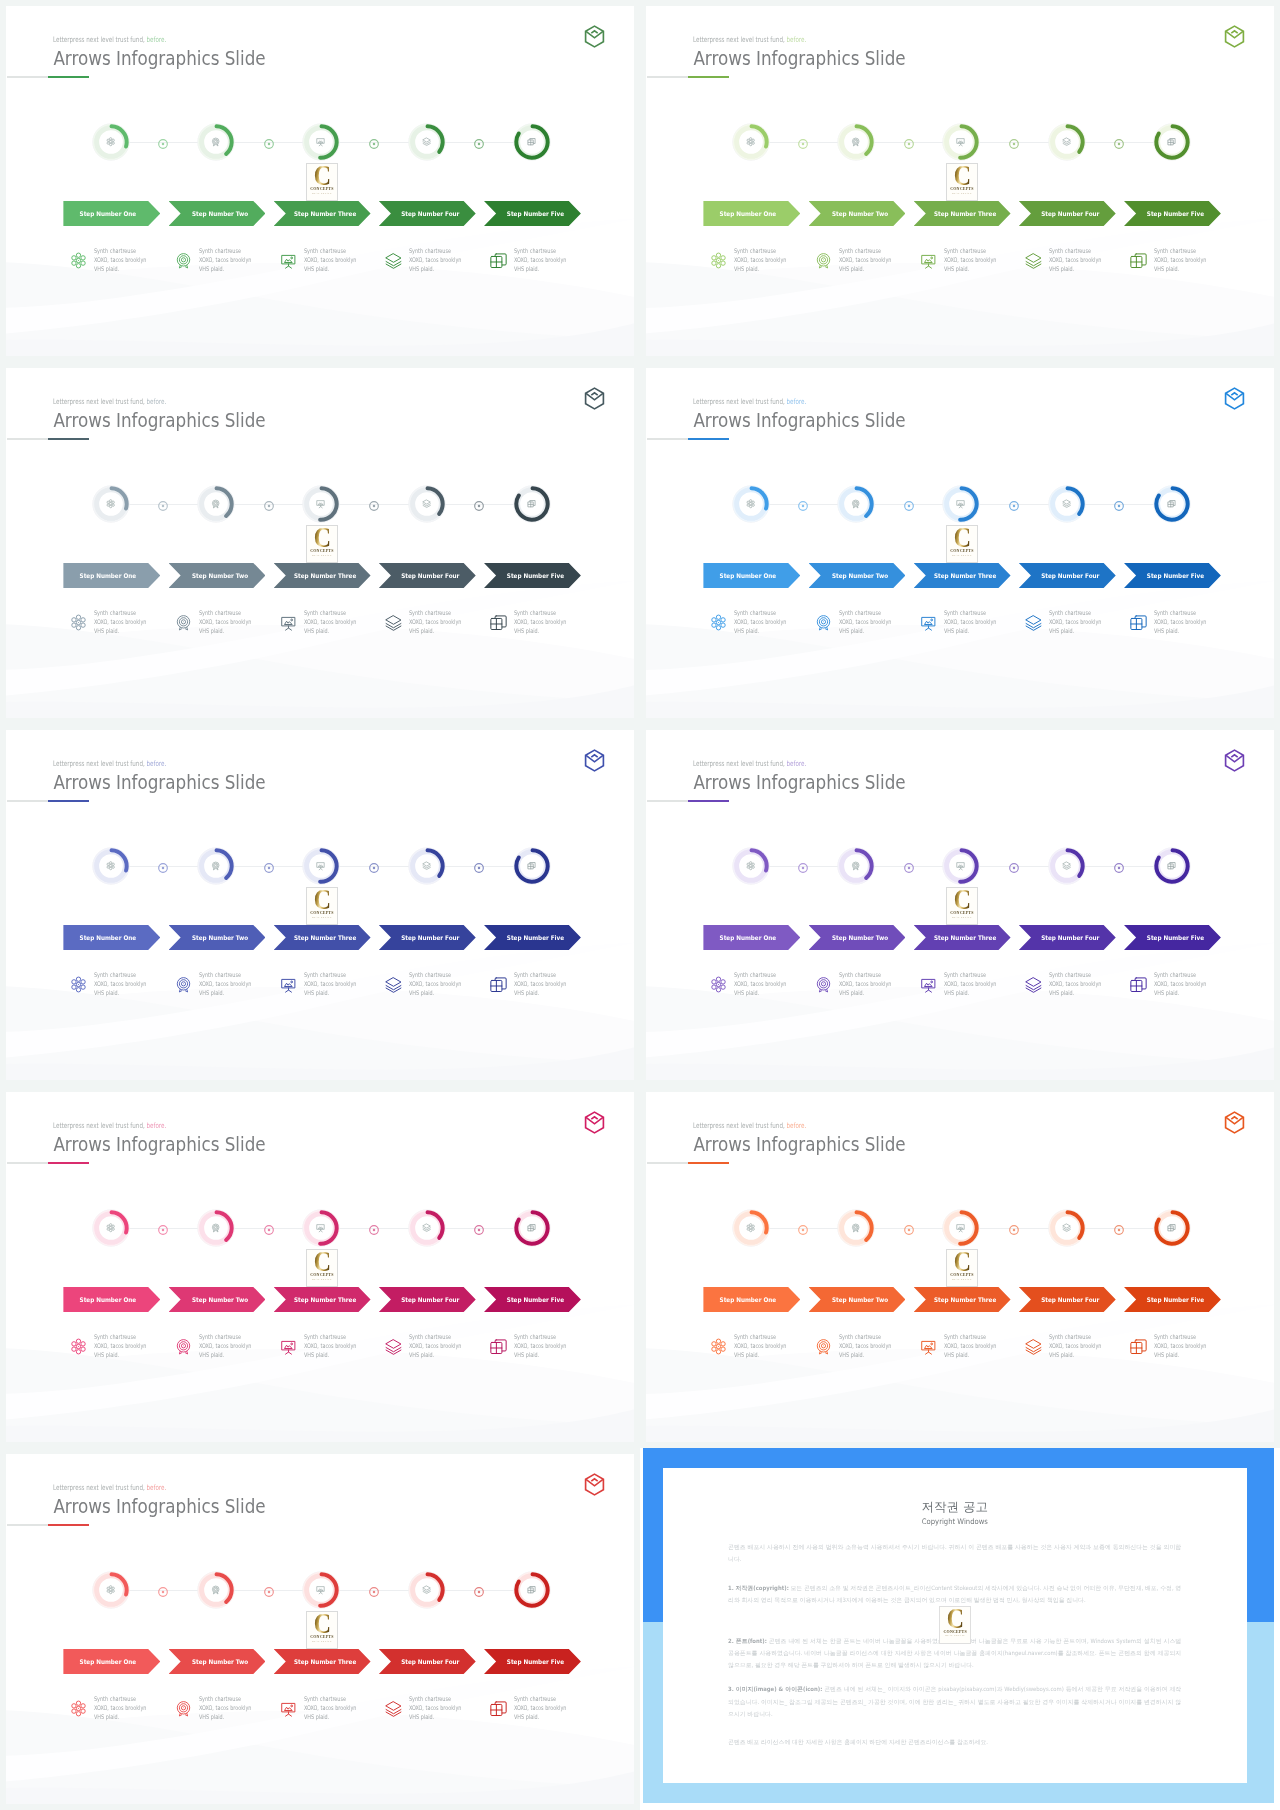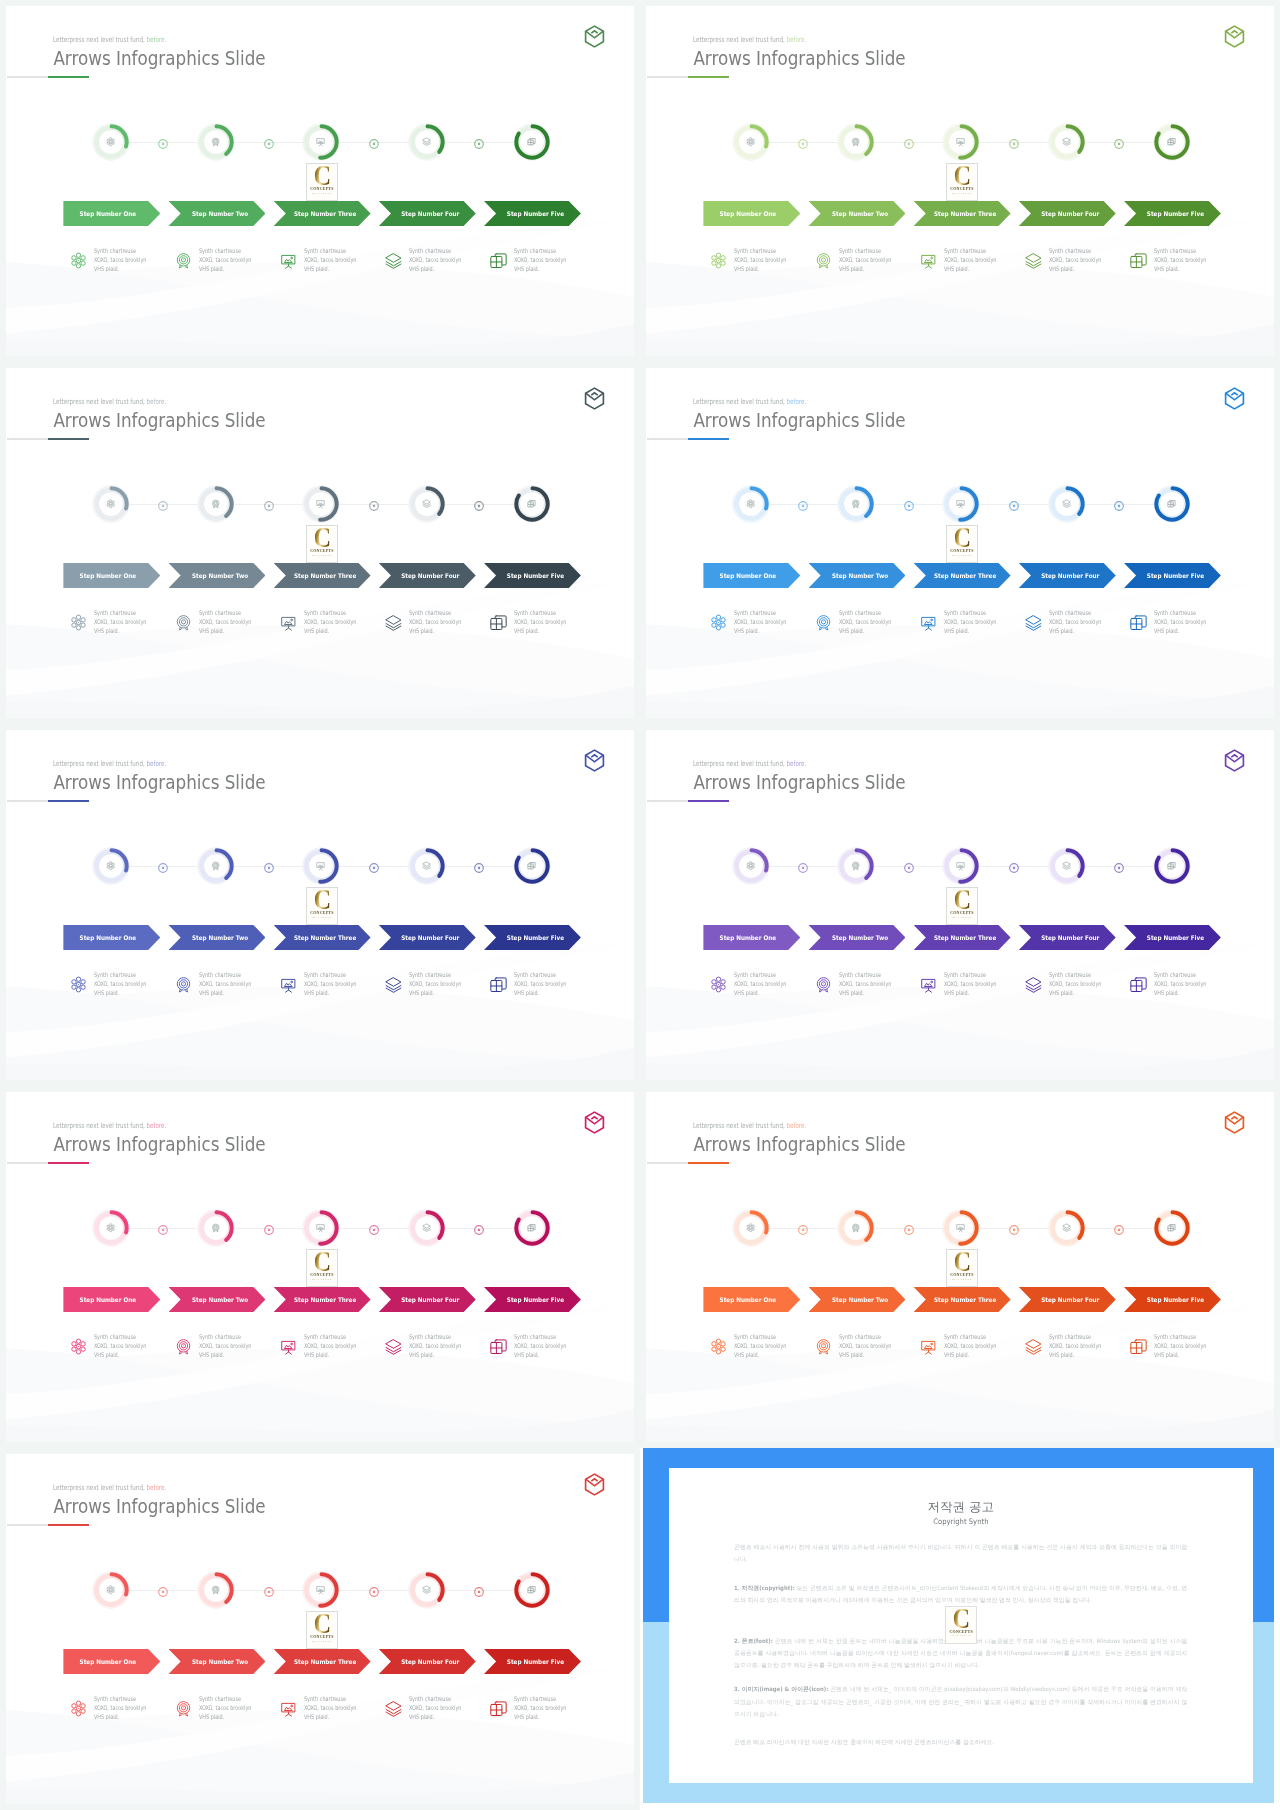--- a/index.html
+++ b/index.html
@@ -62,21 +62,21 @@
   .desc{position:absolute;top:0;width:120px;}
   .desc .ic{position:absolute;left:6.3px;top:6.1px;width:15.6px;height:15.6px;}
   .desc .tx{position:absolute;left:30.4px;top:0;font-size:6.33px;line-height:9px;
             color:#a2a7a9;white-space:nowrap;
             font-family:"DejaVu Sans Condensed","DejaVu Sans",sans-serif;
             transform:scaleX(.86);transform-origin:0 0;}
 
   
   .cp{position:absolute;inset:0;}
   .cpbg{position:absolute;left:3.4px;top:0.4px;width:630.4px;height:354.6px;}
-  .cppaper{position:absolute;left:29px;top:20.4px;width:583.7px;height:315px;background:#fff;}
+  .cppaper{position:absolute;left:23px;top:20.4px;width:583.7px;height:315px;background:#fff;}
   .cph1{position:absolute;width:100%;text-align:center;font-size:12.5px;line-height:12.5px;
         color:#6b7175;font-weight:500;font-family:"DejaVu Sans",sans-serif;}
   .cph2{position:absolute;width:100%;text-align:center;font-size:7.6px;line-height:7.6px;
         color:#74797c;font-family:"DejaVu Sans Condensed","DejaVu Sans",sans-serif;}
   .cpp{position:absolute;font-size:5.9px;line-height:12.3px;color:#c6cbce;
        font-family:"DejaVu Sans Condensed","DejaVu Sans",sans-serif;text-align:justify;}
   .cpp b{color:#a6abae;font-weight:700;}
   .cpwm{position:absolute;width:32.1px;height:38px;border:0.7px solid #dfdfdf;
         background:#fffefa;box-sizing:border-box;overflow:hidden;
         display:flex;flex-direction:column;align-items:center;justify-content:flex-start;
@@ -1776,21 +1776,21 @@
           </div>
         </div>
       </div>
       <div class="frame"></div>
     </div>
     <div class="cell" style="left: 640px; top: 1448px;">
       <div class="cp">
         <div class="cpbg" style="background: linear-gradient(rgb(59, 146, 245) 0%, rgb(59, 146, 245) 49.1%, rgb(169, 220, 248) 49.1%, rgb(169, 220, 248) 100%);"></div>
         <div class="cppaper">
           <div class="cph1" style="top: 32.6px;">저작권 공고</div>
-          <div class="cph2" style="top: 49.8px;">Copyright Synth</div>
+          <div class="cph2" style="top: 49.8px;">Copyright Windows</div>
           <div class="cpp" style="left: 65px; width: 453.2px; top: 72.6px;"><span>콘텐츠 배포시 사용하시 전에 사용의 범위와 소유능력 사용하셔서 주시기 바랍니다. 귀하시 이 콘텐츠 배포를 사용하는 것은 사용자 계약과 보증에 동의하신다는 것을 의미합니다.</span></div>
           <div class="cpp" style="left: 65px; width: 453.2px; top: 113.8px;"><b>1. 저작권(copyright):</b> <span>모든 콘텐츠의 소유 및 저작권은 콘텐츠사이트_라이선Content Stokeout의 세작사에게 있습니다. 사전 승낙 없이 어떠한 이유, 무단전재, 배포, 수정, 영리와 회사의 영리 목적으로 이용하시거나 제3자에게 이용하는 것은 금지되어 있으며 이로인해 발생한 법적 민사, 형사상의 책임을 집니다.</span></div>
           <div class="cpp" style="left: 65px; width: 453.2px; top: 166.4px;"><b>2. 폰트(font):</b> <span>콘텐츠 내에 된 서체는 한글 폰트는 네이버 나눔글꼴을 사용하였습니다. 네이버 나눔글꼴은 무료로 사용 가능한 폰트이며, Windows System의 설치된 시스템 공용폰트를 사용하였습니다. 네이버 나눔글꼴 라이선스에 대한 자세한 사항은 네이버 나눔글꼴 홈페이지(hangeul.naver.com)를 참조하세요. 폰트는 콘텐츠의 함께 제공되지 않으므로, 필요한 경우 해당 폰트를 구입하셔야 하며 폰트로 인해 발생하시 않으시기 바랍니다.</span></div>
           <div class="cpp" style="left: 65px; width: 453.2px; top: 215.1px;"><b>3. 이미지(image) &amp; 아이콘(icon):</b> <span>콘텐츠 내에 된 서체는_ 이미지와 아이콘은 pixabay(pixabay.com)과 Webdiy(sweboys.com) 등에서 제공한 무료 저작권을 이용하여 제작되었습니다. 이미지는_ 참조그림 제공되는 콘텐츠의_ 가공한 것이며, 이에 한한 권리는_ 귀하시 별도로 사용하고 필요한 경우 이미지를 삭제하시거나 이미지를 변경하시지 않으시기 바랍니다.</span></div>
           <div class="cpp" style="left: 65px; width: 453.2px; top: 267.6px;"><span>콘텐츠 배포 라이선스에 대한 자세한 사항은 홈페이지 하단에 자세한 콘텐츠라이선스를 참조하세요.</span></div>
           <div class="cpwm" style="left: 276.2px; top: 137.2px;">
             <div class="c">C</div>
             <div class="n1">CONCEPTS</div>
             <div class="n2">REAL ESTATE</div>
           </div>

